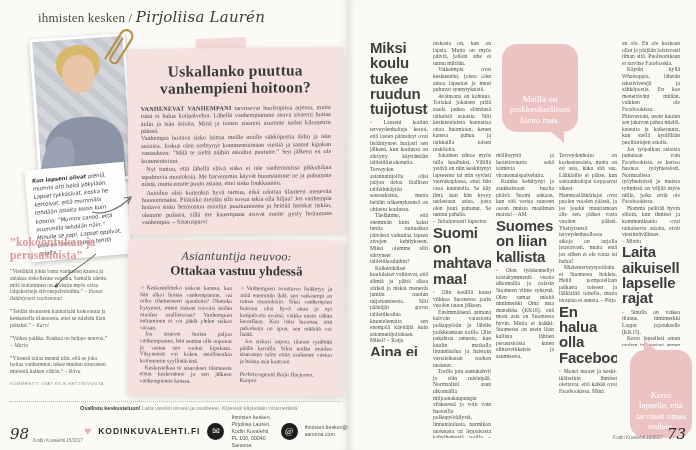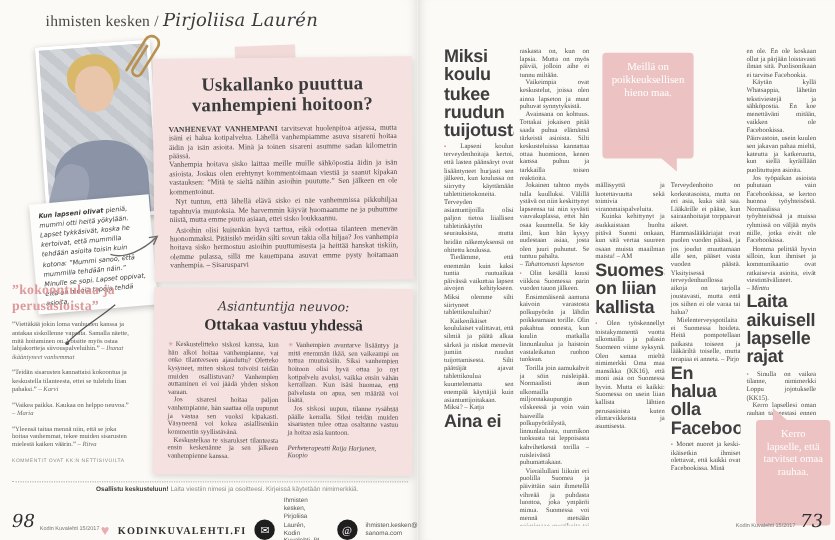--- a/index.html
+++ b/index.html
@@ -53,21 +53,21 @@
   .quote .attr{font-style:italic;color:#6a6a6a;}
   .quotes .footnote{margin-top:4px;font-family:"Liberation Sans",sans-serif;font-size:4.2px;letter-spacing:.45px;color:#8d8d8d;}
 
   .connector{position:absolute;left:52px;top:252px;width:46px;height:40px;}
 
   .dotted-rule{position:absolute;left:10px;right:8px;top:401px;border-top:1.5px dotted #b9b4ae;}
   .participate{position:absolute;left:80px;top:405px;width:250px;font-family:"Liberation Sans",sans-serif;font-size:5.4px;color:#8a8a8a;}
   .participate b{color:#3c3c3c;}
   .footer-row{position:absolute;left:84px;top:414px;display:flex;align-items:center;gap:7px;}
   .heart{color:#e7aeb2;font-size:12px;line-height:1;}
-  .site{font-family:Liberation Serif, serif;font-weight:bold;font-size:8.5px;letter-spacing:1px;color:#2f2f2f;}
+  .site{font-family:Liberation Sans, sans-serif;font-weight:bold;font-size:8.5px;letter-spacing:1px;color:#2f2f2f;}
   .circle-icon{width:17px;height:17px;border-radius:50%;background:#1e1e1e;color:#fff;display:flex;align-items:center;justify-content:center;font-size:9px;flex:0 0 auto;}
   .contact{font-family:"Liberation Sans",sans-serif;font-size:5.3px;line-height:1.3;color:#555;}
   .folio{position:absolute;bottom:7px;font-size:4.6px;font-family:"Liberation Sans",sans-serif;color:#777;display:flex;align-items:baseline;gap:4px;}
   .folio-left{left:10px;align-items:flex-end;}
   .folio-right{right:10px;}
   .folio .pagenum{font-family:"DejaVu Serif",serif;font-style:italic;font-size:15px;color:#2e2e2e;}
 
   
   .cols{position:absolute;left:22px;top:40px;right:14px;display:flex;gap:5px;}
   .col{width:58px;flex:0 0 58px;overflow:hidden;}
@@ -75,21 +75,21 @@
   .col-2{height:398px;}
   .col-3,.col-4{height:398px;padding-top:112px;}
   .col-5{height:306px;}
   .col h4{margin:6px 0 3px;font-family:"Liberation Sans",sans-serif;font-weight:700;font-size:15px;line-height:1.02;letter-spacing:-.2px;color:#3e3e3e;}
   .col h4:first-child{margin-top:0;}
   .col p{margin:0;font-size:5.6px;line-height:1.18;text-align:justify;color:#4c4c4c;}
   .col p + p{text-indent:5px;}
   .col .sec p.lead::before{content:"▪";color:#d08f8e;font-size:5px;margin-right:2px;}
   .sig{font-style:italic;text-align:left !important;color:#5c5c5c;}
 
-  .bubble{position:absolute;background:#ecc3c2;border-radius:3px;color:#fff;font-size:8.5px;line-height:1.2;text-align:center;display:flex;align-items:flex-start;justify-content:center;padding:6px;box-sizing:border-box;}
+  .bubble{position:absolute;background:#ecc3c2;border-radius:15px;color:#fff;font-size:8.5px;line-height:1.2;text-align:center;display:flex;align-items:flex-end;justify-content:center;padding:6px;box-sizing:border-box;}
   .bubble span{display:block;}
   .bubble-1{left:22px;top:360px;width:74px;height:80px;}
   .bubble-1::after{content:"";position:absolute;top:-10px;left:12px;border-bottom:11px solid #ecc3c2;border-right:13px solid transparent;}
   .bubble-2{left:154px;top:44px;width:76px;height:88px;font-size:9px;}
   .bubble-2::after{content:"";position:absolute;bottom:-11px;right:14px;border-top:12px solid #ecc3c2;border-left:14px solid transparent;}
   .bubble-3{left:282px;top:350px;width:62px;height:88px;font-size:8.8px;font-family:Liberation Serif, serif;}
   .bubble-3::after{content:"";position:absolute;top:-10px;left:14px;border-bottom:11px solid #ecc3c2;border-right:13px solid transparent;}
 </style>
 </head>
 <body>
@@ -210,20 +210,21 @@
 
       <div class="col col-2">
         <div>
             <p>raskasta on, kun on lapsia. Mutta on myös päiviä, jolloin aihe ei tunnu miltään.</p>
             <p>Vaikeimpia ovat keskustelut, joissa olen ainoa lapseton ja muut puhuvat synnytyksistä.</p>
             <p>Avainsana on kohtuus. Tottakai jokaisen pitää saada puhua elämänsä tärkeistä asioista. Silti keskusteluissa kannattaa ottaa huomioon, kenen kanssa puhuu ja tarkkailla toisen reaktioita.</p>
             <p>Jokainen tahtoo myös tulla kuulluksi. Välillä ystävä on niin keskittynyt lapseensa tai niin syvästi vauvakuplassa, ettei hän osaa kuunnella. Se käy ilmi, kun hän kysyy uudestaan asiaa, josta olen juuri puhunut. Se tuntuu pahalta.</p>
           </div>
         <p class="sig">– Tahattomasti lapseton</p>
         <div class="sec">
+          <h4>Suomi on mahtava maa!</h4>
           <span><p class="lead">Olin kesällä kuusi viikkoa Suomessa parin vuoden tauon jälkeen.</p><p>Ensimmäisenä aamuna kaivoin varastosta polkupyörän ja lähdin poikkeamaan torille. Olin pakahtua onnesta, kun kuulin matkalla linnunlaulua ja haistoin vastaleikatun ruohon tuoksun.</p><p>Torilla join aamukahvit ja söin ruisleipää. Normaalisti asun ulkomailla miljoonakaupungin vilskeessä ja voin vain haaveilla polkupyöräilystä, linnunlaulusta, nurmikon tuoksusta tai leppoisasta kahvihetkestä torilla – ruisleivästä puhumattakaan.</p><p>Vierailullani liikuin eri puolilla Suomea ja päivittäin sain ihmetellä vihreää ja puhdasta luontoa, joka ympäröi minua. Suomessa voi mennä metsään poimimaan mustikoita tai uida yksin järven rannalla. Se on poikkeuksellisen upeaa. Maailmalla asuessani kaipaan aivan erityisesti myös Suomen järjestel-</p></span>
         </div>
       </div>
 
       <div class="col col-3">
         <div>
             <p>mällisyyttä ja luotettavuutta sekä toimivia viranomaispalveluita.</p>
             <p>Kuinka kehittynyt ja asukkaistaan huolta pitävä Suomi onkaan, kun sitä vertaa suureen osaan muista maailman maista! – AM</p>
           </div>
         <div class="sec">

